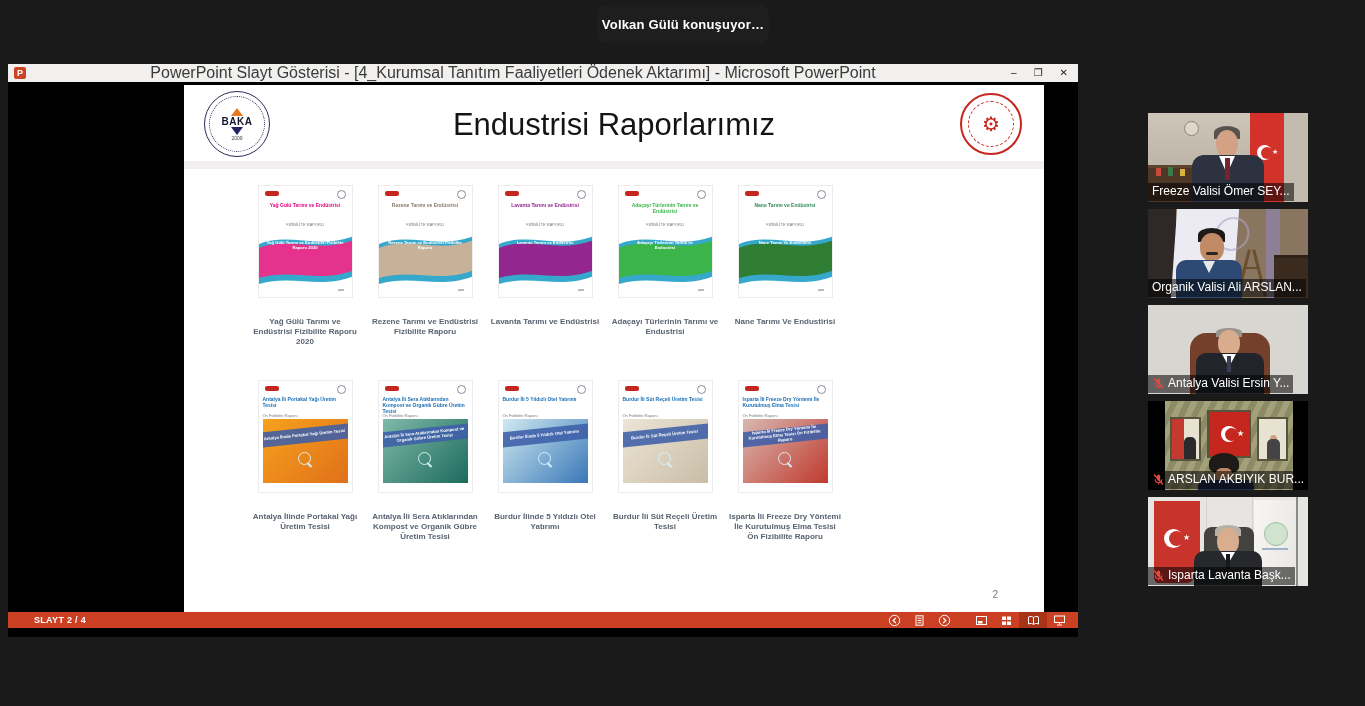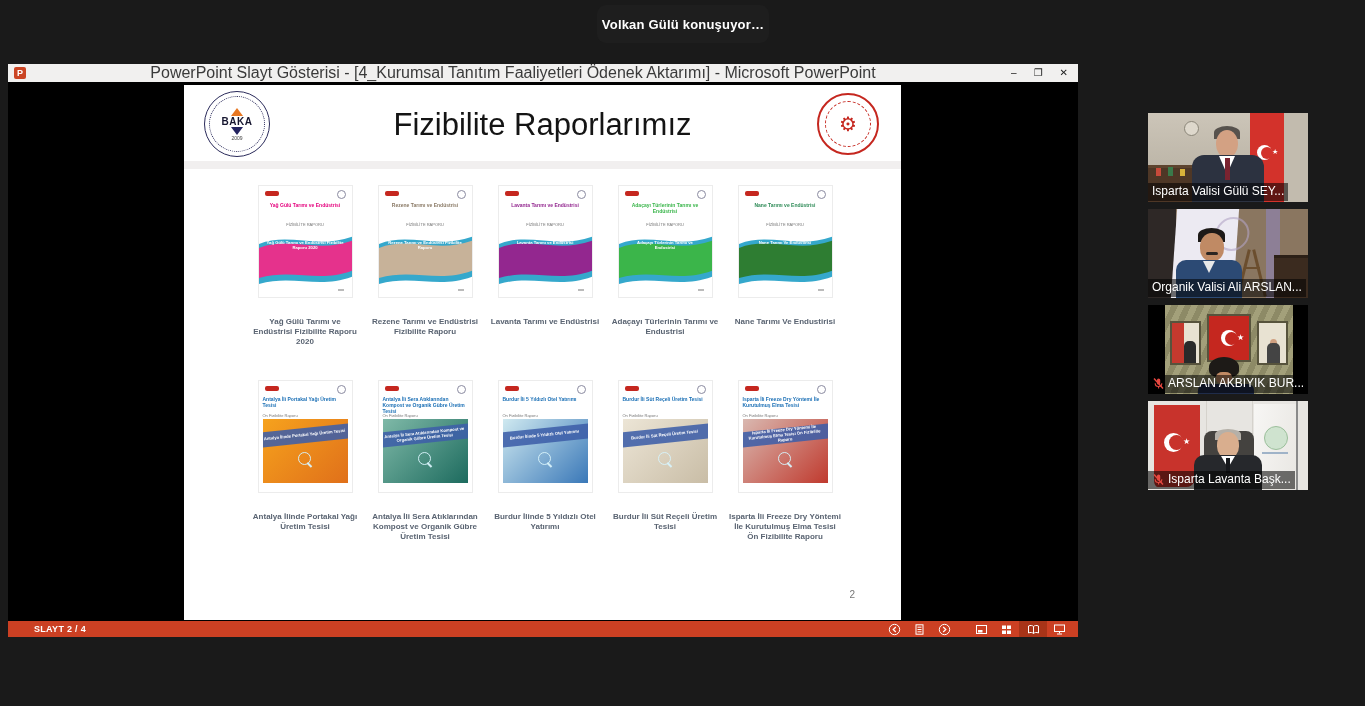--- a/index.html
+++ b/index.html
@@ -23,21 +23,21 @@
     border-radius:2px;color:#fff;font-size:9px;font-weight:bold;line-height:12px;text-align:center;
   }
   .titlebar-title{
     position:absolute;left:30px;right:90px;top:0;height:18px;line-height:18px;
     text-align:center;font-size:16px;color:#3a3a3a;white-space:nowrap;overflow:hidden;
   }
   .win-controls{position:absolute;right:10px;top:0;height:18px;display:flex;gap:17px;align-items:center;}
   .win-btn{font-size:10px;color:#222;line-height:18px;cursor:default;}
   
   .ppt-content{position:absolute;top:18px;left:0;right:0;bottom:16px;background:#000;}
-  .slide{position:absolute;left:176px;top:3px;width:717px;height:535px;background:#fff;}
+  .slide{position:absolute;left:176px;top:3px;width:860px;height:535px;background:#fff;}
   .baka-logo{
     position:absolute;left:20px;top:6px;width:64px;height:64px;border-radius:50%;
     background:#fff;border:1.5px solid #2a2a5a;display:flex;flex-direction:column;
     align-items:center;justify-content:center;
   }
   .baka-inner-ring{position:absolute;inset:4px;border-radius:50%;border:1px dotted #2a2a5a;}
   .tri-up{width:0;height:0;border-left:6px solid transparent;border-right:6px solid transparent;border-bottom:8px solid #e87722;}
   .tri-down{width:0;height:0;border-left:6px solid transparent;border-right:6px solid transparent;border-top:8px solid #23235f;}
   .baka-text{font-size:10px;font-weight:800;color:#15152f;letter-spacing:.5px;line-height:11px;}
   .baka-year{font-size:5px;color:#444;line-height:6px;}
@@ -89,21 +89,21 @@
   .banner{
     position:absolute;left:-6%;width:112%;top:9px;height:15px;
     background:rgba(61,95,168,0.88);transform:rotate(-6deg);
     display:flex;align-items:center;justify-content:center;
   }
   .banner-text{font-size:4.2px;line-height:4.8px;font-weight:bold;color:#fff;text-align:center;padding:0 4px;}
   .magnifier{position:absolute;left:42%;top:52%;width:11px;height:11px;border:1.5px solid rgba(215,242,250,.95);border-radius:50%;}
   .magnifier::after{content:"";position:absolute;left:9px;top:9px;width:6px;height:1.5px;background:rgba(215,242,250,.95);transform:rotate(45deg);transform-origin:0 0;}
   .page-num{position:absolute;right:46px;bottom:20px;font-size:10px;color:#777;}
   
-  .statusbar{position:absolute;left:0;right:0;bottom:0;height:16px;background:#cb4023;}
+  .statusbar{position:absolute;left:0;right:0;bottom:9px;height:16px;background:#cb4023;}
   .status-label{position:absolute;left:26px;top:0;height:16px;line-height:16px;color:#fff;font-size:9px;font-weight:bold;letter-spacing:.3px;}
   .status-icons{position:absolute;right:6px;top:0;height:16px;display:flex;align-items:center;}
   .sb-icon{width:25px;height:16px;display:flex;align-items:center;justify-content:center;}
   .sb-group{margin-left:12px;display:flex;}
   .sb-icon.active{background:#a83418;width:28px;}
   .sb-icon svg{display:block;}
   
   .video-strip{position:absolute;left:1148px;top:113px;width:160px;display:flex;flex-direction:column;gap:7px;}
   .video-tile{position:relative;width:160px;height:89px;background:#000;overflow:hidden;}
   .name-tag{
@@ -208,21 +208,21 @@
 
   <div class="ppt-content">
     <div class="slide">
       <div class="baka-logo">
         <div class="baka-inner-ring"></div>
         <div class="tri-up"></div>
         <div class="baka-text">BAKA</div>
         <div class="tri-down"></div>
         <div class="baka-year">2009</div>
       </div>
-      <div class="slide-title">Fizibilite Raporlarımız</div>
+      <div class="slide-title">Endustrisi Raporlarımız</div>
       <div class="ministry-logo">
         <div class="ministry-inner">⚙</div>
       </div>
       <div class="header-band"></div>
 
       <div class="covers-grid">
 
         <div class="cover-cell">
           <div class="cover wave-style" style="--tc: #e5007d; --wc: #e5328c;">
             <div class="cover-logos">
@@ -494,21 +494,21 @@
     <div class="abs t1-cab"></div>
     <div class="abs t1-obj1"></div>
     <div class="abs t1-obj2"></div>
     <div class="abs t1-obj3"></div>
     <div class="abs t1-hair"></div>
     <div class="abs t1-head"></div>
     <div class="abs t1-body"></div>
     <div class="abs t1-shirt"></div>
     <div class="abs t1-tie"></div>
     <div class="name-tag">
-      <span>Isparta Valisi Gülü SEY...</span>
+      <span>Freeze Valisi Ömer SEY...</span>
     </div>
   </div>
 
   <div class="video-tile">
     <div class="abs t2-wall"></div>
     <div class="abs t2-dark"></div>
     <div class="abs t2-banner">
         <div class="abs t2-emblem"></div>
       </div>
     <div class="abs t2-curtain"></div>
@@ -519,20 +519,38 @@
     <div class="abs t2-hair"></div>
     <div class="abs t2-head"></div>
     <div class="abs t2-mus"></div>
     <div class="abs t2-body"></div>
     <div class="abs t2-shirt"></div>
     <div class="name-tag">
       <span>Organik Valisi Ali ARSLAN...</span>
     </div>
   </div>
 
+  <div class="video-tile">
+    <div class="abs t3-wall"></div>
+    <div class="abs t3-chair"></div>
+    <div class="abs t3-hair"></div>
+    <div class="abs t3-head"></div>
+    <div class="abs t3-body"></div>
+    <div class="abs t3-shirt"></div>
+    <div class="abs t3-tie"></div>
+    <div class="name-tag">
+      <svg class="mic-muted" width="13" height="13" viewBox="0 0 13 13">
+          <rect x="5" y="1.5" width="3.2" height="6" rx="1.6" fill="#e64840"></rect>
+          <path d="M3.2,6.2 a3.3,3.3 0 0 0 6.6,0" fill="none" stroke="#e64840" stroke-width="1.1"></path>
+          <line x1="6.6" y1="9.8" x2="6.6" y2="11.5" stroke="#e64840" stroke-width="1.1"></line>
+          <line x1="2" y1="1.5" x2="11" y2="11.5" stroke="#e64840" stroke-width="1.4"></line>
+        </svg>
+      <span>Antalya Valisi Ersin Y...</span>
+    </div>
+  </div>
 
   <div class="video-tile">
     <div class="abs t4-video">
       <div class="abs t4-frame t4-f1">
         <div class="abs t4-f1-red"></div>
         <div class="abs t4-f1-fig"></div>
       </div>
       <div class="abs t4-f2">
         <div class="abs t4-cres-o"></div>
         <div class="abs t4-cres-i"></div>

